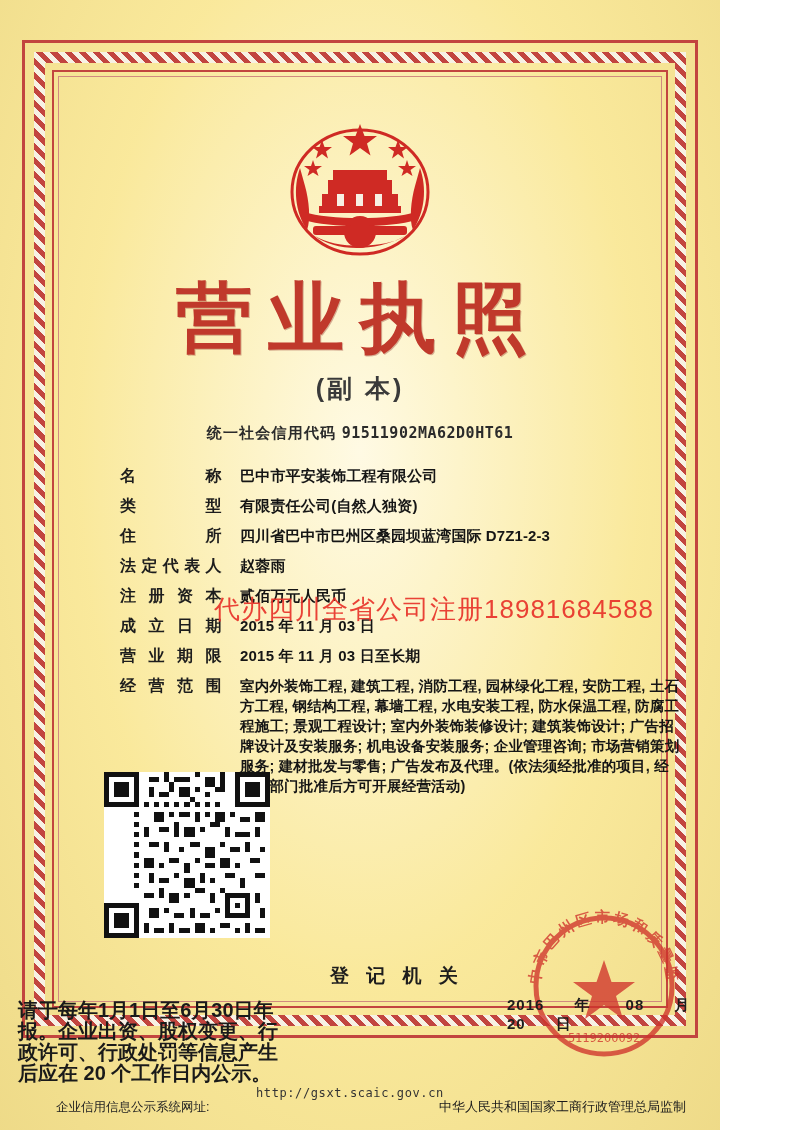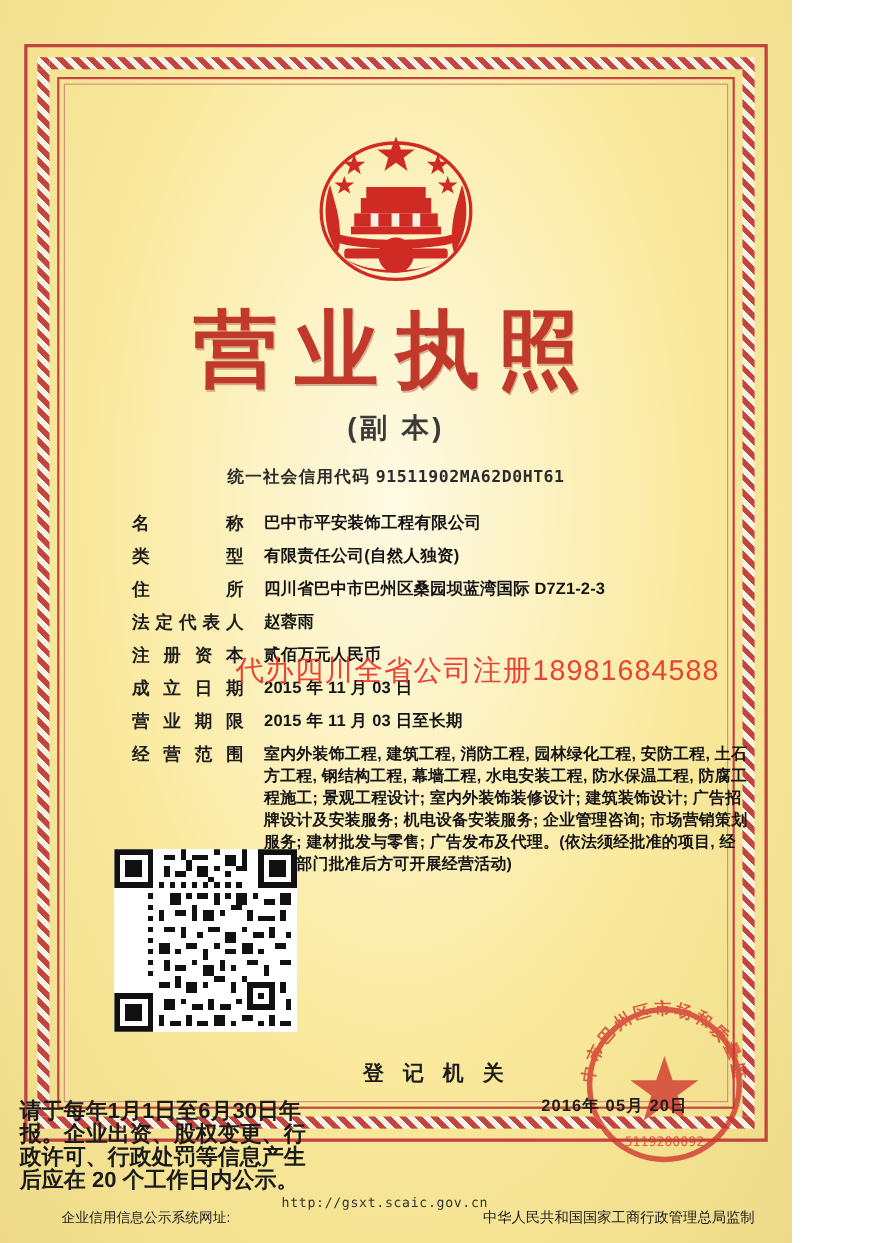--- a/index.html
+++ b/index.html
@@ -178,21 +178,21 @@
   }
   .date-line {
     position: absolute;
     left: 492px;
     top: 996px;
     font-size: 15px;
     color: #1d1d1d;
     letter-spacing: 1px;
     font-weight: bold;
   }
-  .date-line span { margin: 0 0; }
+  .date-line span { margin: 0 15px; }
 
   
   .seal {
     position: absolute;
     left: 518px;
     top: 900px;
     width: 172px;
     height: 172px;
     opacity: 0.78;
   }
@@ -470,21 +470,21 @@
       <text font-size="15" fill="#d0342c" font-family="'DejaVu Sans','Liberation Sans',sans-serif" font-weight="bold" letter-spacing="3">
         <textPath href="#sealArcTop" startOffset="50%" text-anchor="middle">四川省巴中市巴州区市场和质量监督管理局</textPath>
       </text>
       <polygon fill="#d0342c" points="86,60 93.5,82 117,82 98,96 105,119 86,105 67,119 74,96 55,82 78.5,82"></polygon>
       <text x="86" y="142" text-anchor="middle" font-size="12" fill="#d0342c" font-family="'DejaVu Sans Mono','Liberation Mono',monospace">5119200092</text>
     </svg>
   </div>
 
   <div class="date-line">
     <span>2016</span><span>年</span>
-    <span>05</span><span>月</span>
+    <span>08</span><span>月</span>
     <span>20</span><span>日</span>
   </div>
 
   <div class="watermark">代办四川全省公司注册18981684588</div>
 
   <div class="notice">请于每年1月1日至6月30日年报。企业出资、股权变更、行政许可、行政处罚等信息产生后应在 20 个工作日内公示。</div>
 
   <div class="footer-left">企业信用信息公示系统网址:</div>
   <div class="footer-url">http://gsxt.scaic.gov.cn</div>
   <div class="footer-right">中华人民共和国国家工商行政管理总局监制</div>

